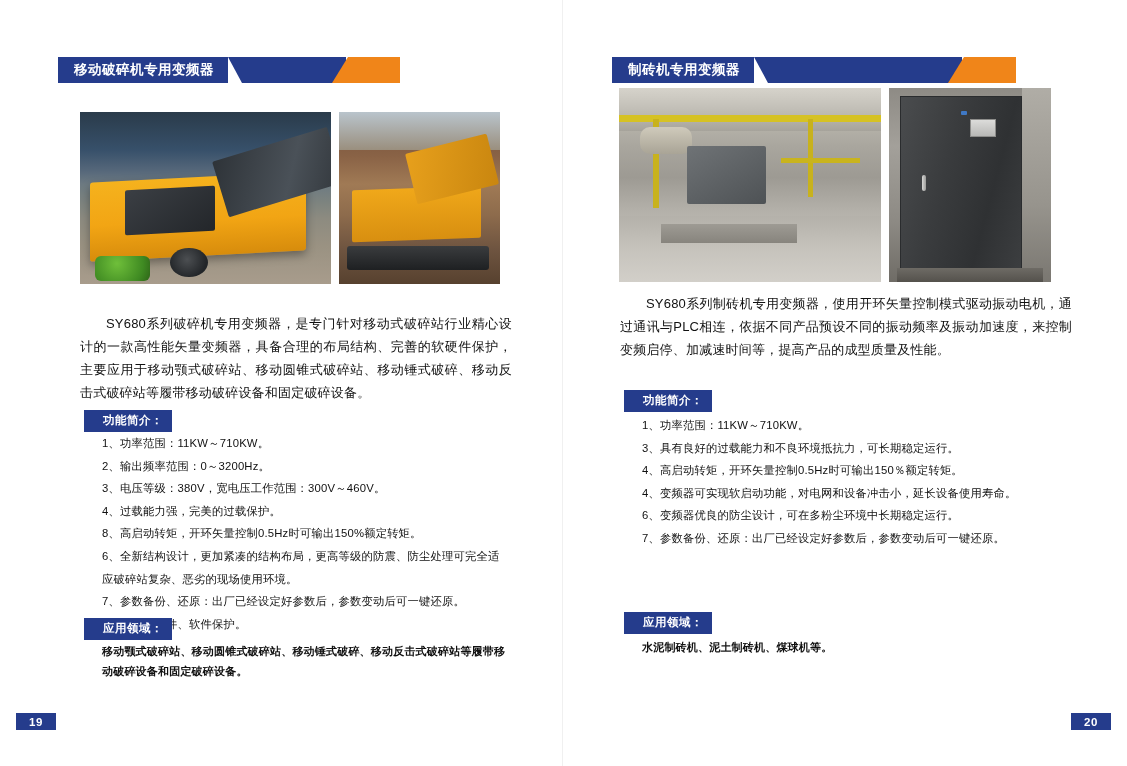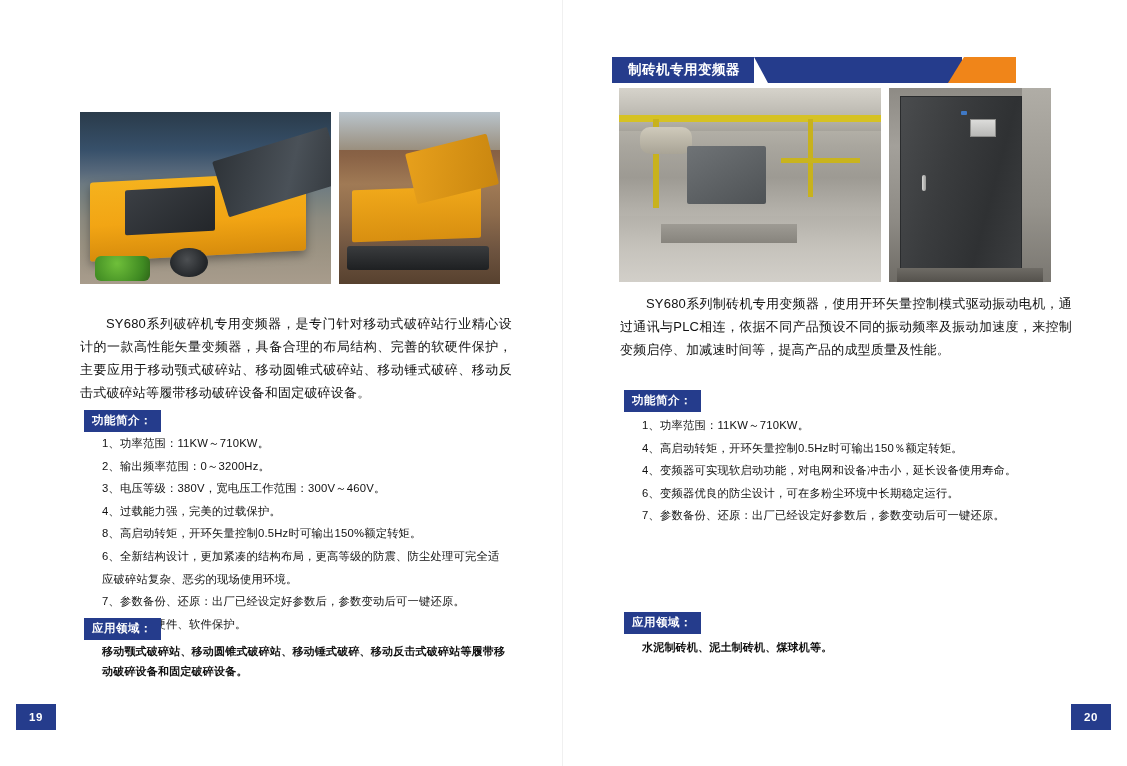--- a/index.html
+++ b/index.html
@@ -290,21 +290,21 @@
   }
   .para .indent { text-indent: 2em; display: block; }
 
   
   .tag {
     position: absolute;
     background: #253c8c;
     color: #ffffff;
     font-size: 11.5px;
     font-weight: bold;
-    padding: 3px 9px 4px 8px;
+    padding: 3px 9px 4px 19px;
     letter-spacing: 0.5px;
     white-space: nowrap;
   }
 
   .list {
     position: absolute;
     font-size: 11.3px;
     line-height: 2.0;
     color: #111111;
     letter-spacing: 0.2px;
@@ -319,41 +319,46 @@
     letter-spacing: 0.2px;
     padding-left: 14px;
     font-weight: bold;
   }
 
   
   .pagenum {
     position: absolute;
     bottom: 36px;
     width: 40px;
-    height: 26px;
+    height: 17px;
     background: #253c8c;
     color: #ffffff;
     font-size: 11.5px;
     font-weight: bold;
     display: flex;
     align-items: center;
     justify-content: center;
     letter-spacing: 0.5px;
   }
   .pagenum-left { left: 16px; }
   .pagenum-right { right: 16px; }
 </style>
 </head>
 <body>
 
 <div class="spread">
 
   <div class="page page-left">
     <div class="page-inner">
 
+      <div class="banner" style="left:58px; top:57px;">
+        <div class="bar-blue">移动破碎机专用变频器</div>
+        <div class="bar-blue-tail"></div>
+        <div class="bar-orange"></div>
+      </div>
 
       <div class="img-row" style="left:80px; top:112px;">
         <div class="photo ph-crusher1" style="width:251px; height:172px;">
           <div class="c1-belt"></div>
           <div class="c1-green"></div>
           <div class="c1-wheel"></div>
         </div>
         <div class="photo ph-crusher2" style="width:161px; height:172px;">
           <div class="c2-sky"></div>
           <div class="c2-arm"></div>
@@ -419,20 +424,21 @@
       </div>
 
       <div class="para" style="left:56px; top:292px; width:452px;">
         <span class="indent">SY680系列制砖机专用变频器，使用开环矢量控制模式驱动振动电机，通过通讯与PLC相连，依据不同产品预设不同的振动频率及振动加速度，来控制变频启停、加减速时间等，提高产品的成型质量及性能。</span>
       </div>
 
       <div class="tag" style="left:60px; top:390px;">功能简介：</div>
 
       <div class="list" style="left:64px; top:414px; width:450px;">
         <span class="li">1、功率范围：11KW～710KW。</span>
+        <span class="li">3、具有良好的过载能力和不良环境抵抗力，可长期稳定运行。</span>
         <span class="li">4、高启动转矩，开环矢量控制0.5Hz时可输出150％额定转矩。</span>
         <span class="li">4、变频器可实现软启动功能，对电网和设备冲击小，延长设备使用寿命。</span>
         <span class="li">6、变频器优良的防尘设计，可在多粉尘环境中长期稳定运行。</span>
         <span class="li">7、参数备份、还原：出厂已经设定好参数后，参数变动后可一键还原。</span>
       </div>
 
       <div class="tag" style="left:60px; top:612px;">应用领域：</div>
 
       <div class="plain" style="left:64px; top:638px; width:420px;">水泥制砖机、泥土制砖机、煤球机等。</div>
 

